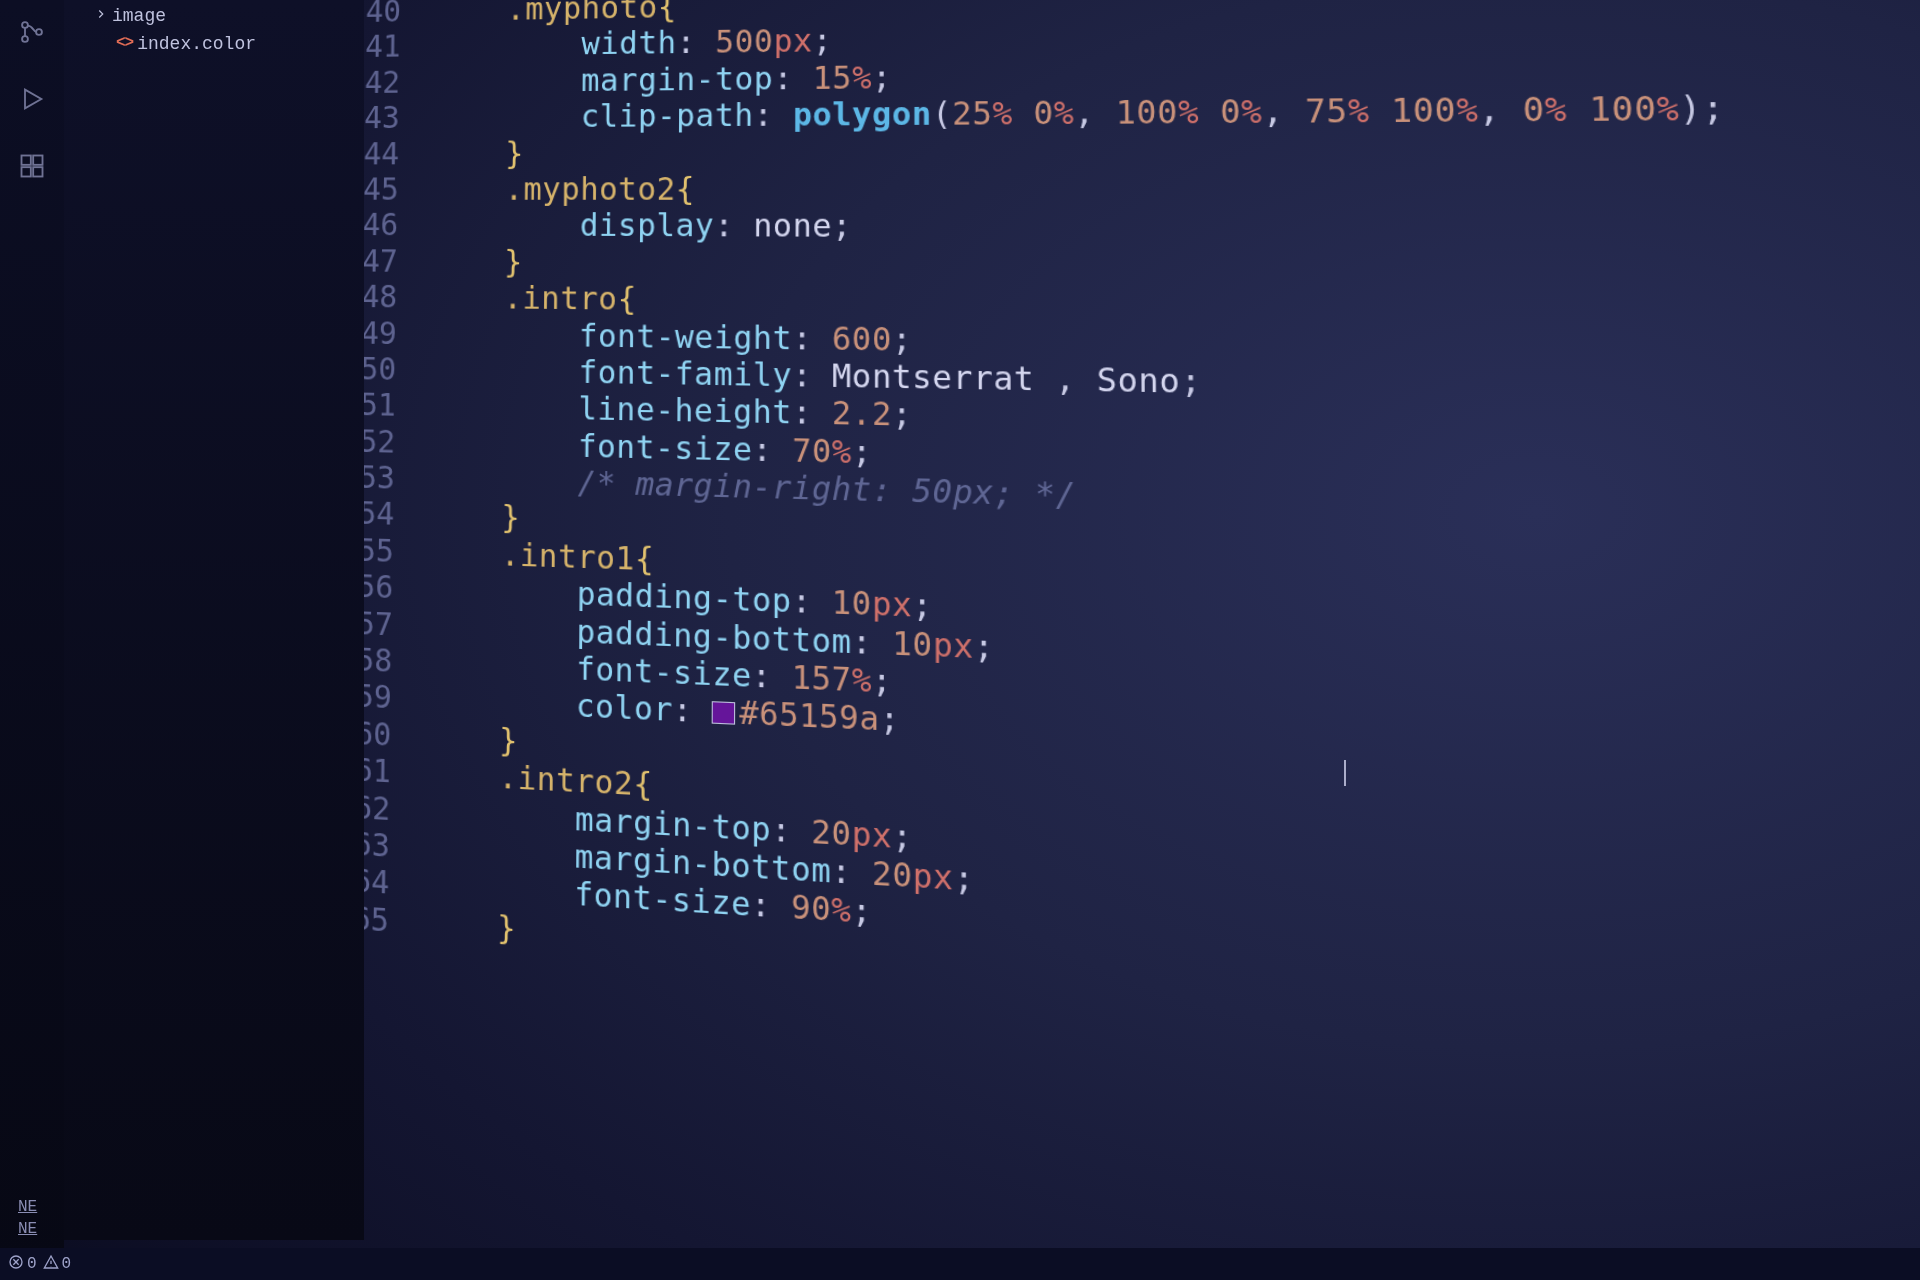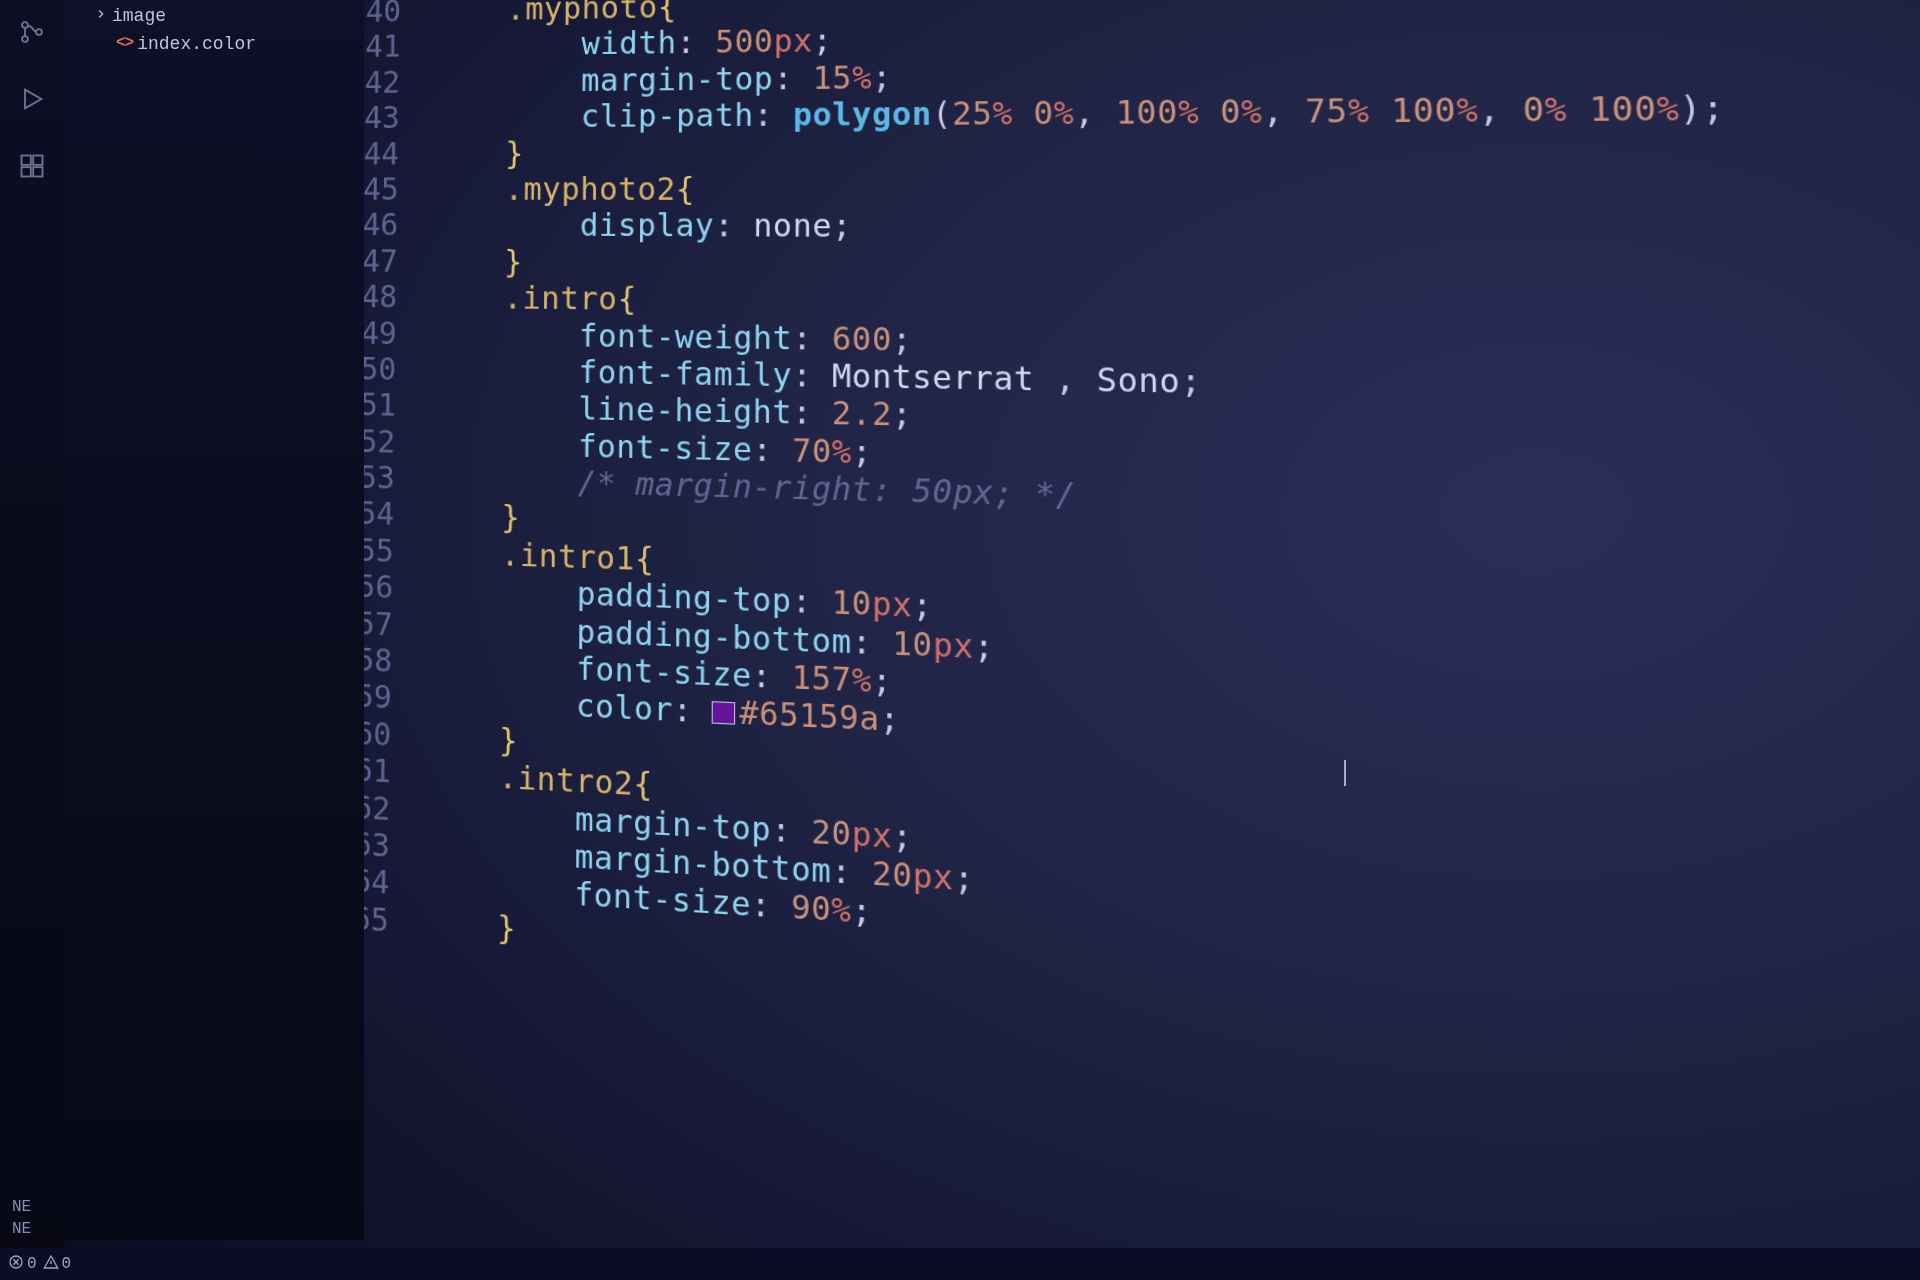--- a/index.html
+++ b/index.html
@@ -56,23 +56,24 @@
     font-size: 16px;
     padding-left: 8px;
     gap: 6px;
   }
   .status-bar .s-icon svg { width:16px; height:16px; stroke:#9ea2c9; fill:none; stroke-width:2;}
   .status-bar .sb-item { display:inline-flex; align-items:center; gap:3px;}
 
   
   .ne-stack {
     position:absolute;
-    left:12px; bottom:40px;
+    left:18px; bottom:40px;
     color:#8a8db3; font-size:16px; line-height:22px;
     text-align:left;
+    text-decoration:underline;
   }
 
   
   .editor {
     position:absolute;
     left:364px; right:0; top:0; bottom:32px;
     overflow:hidden;
   }
   .code-block {
     position:absolute;

